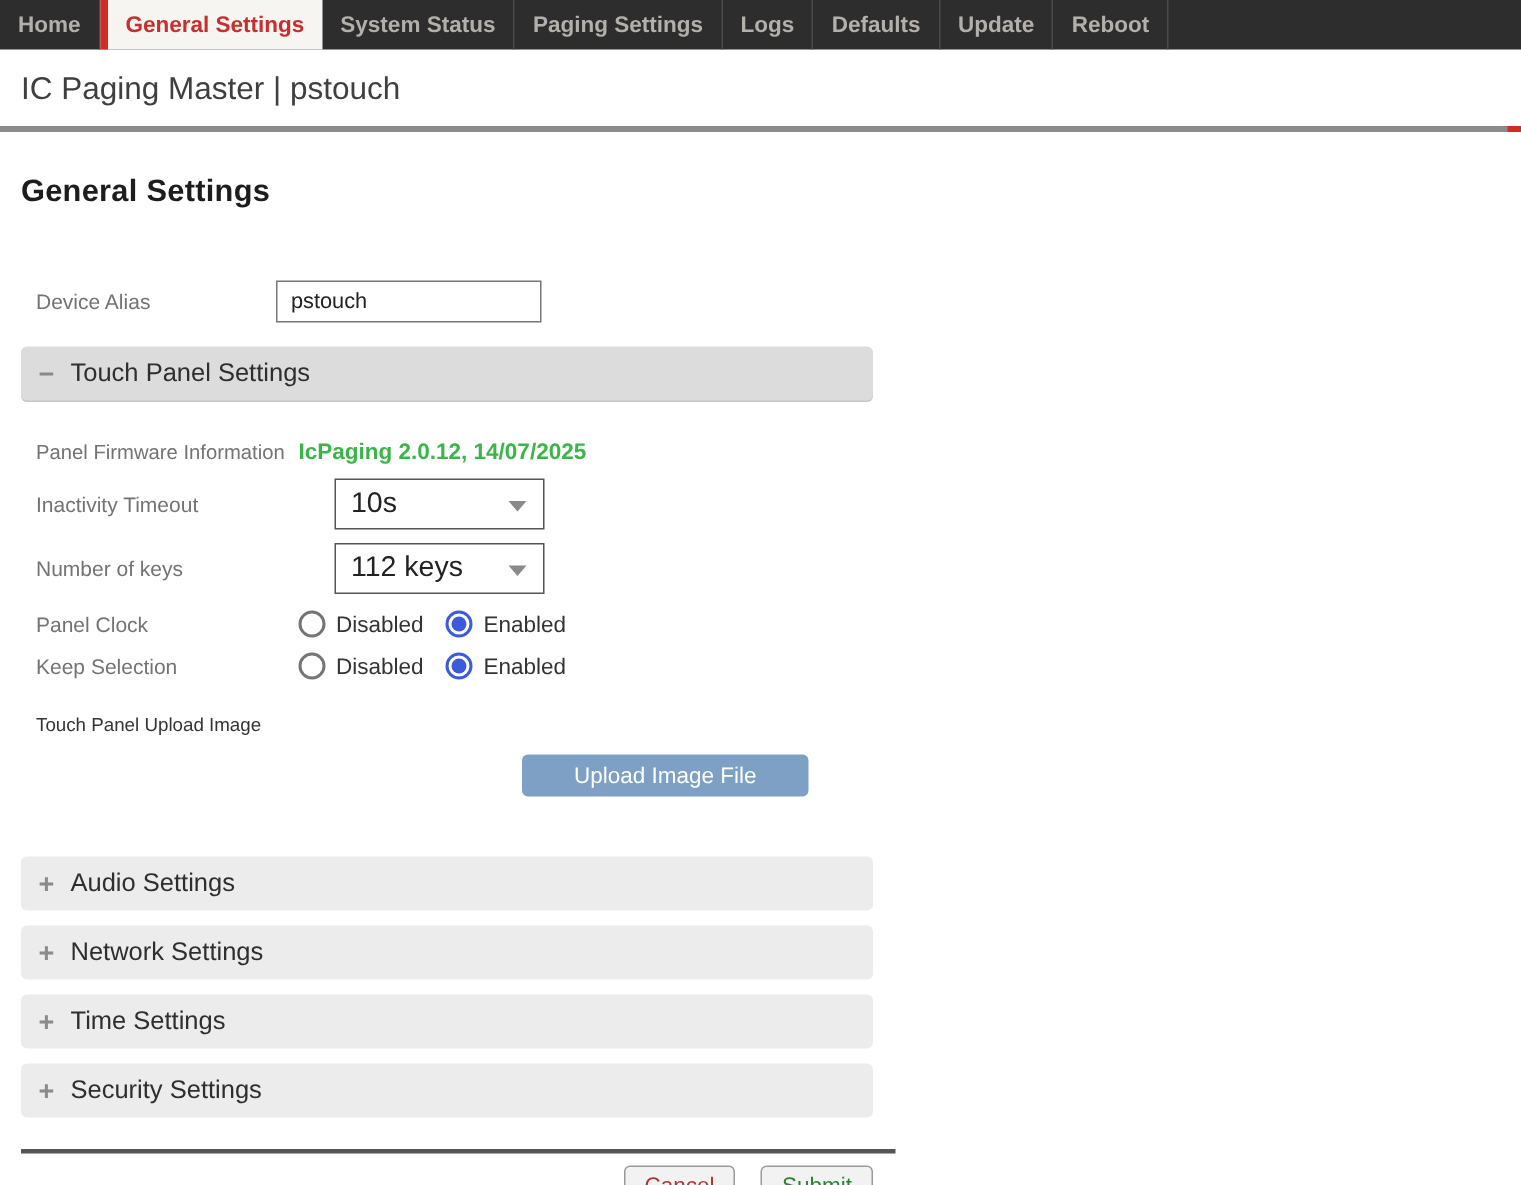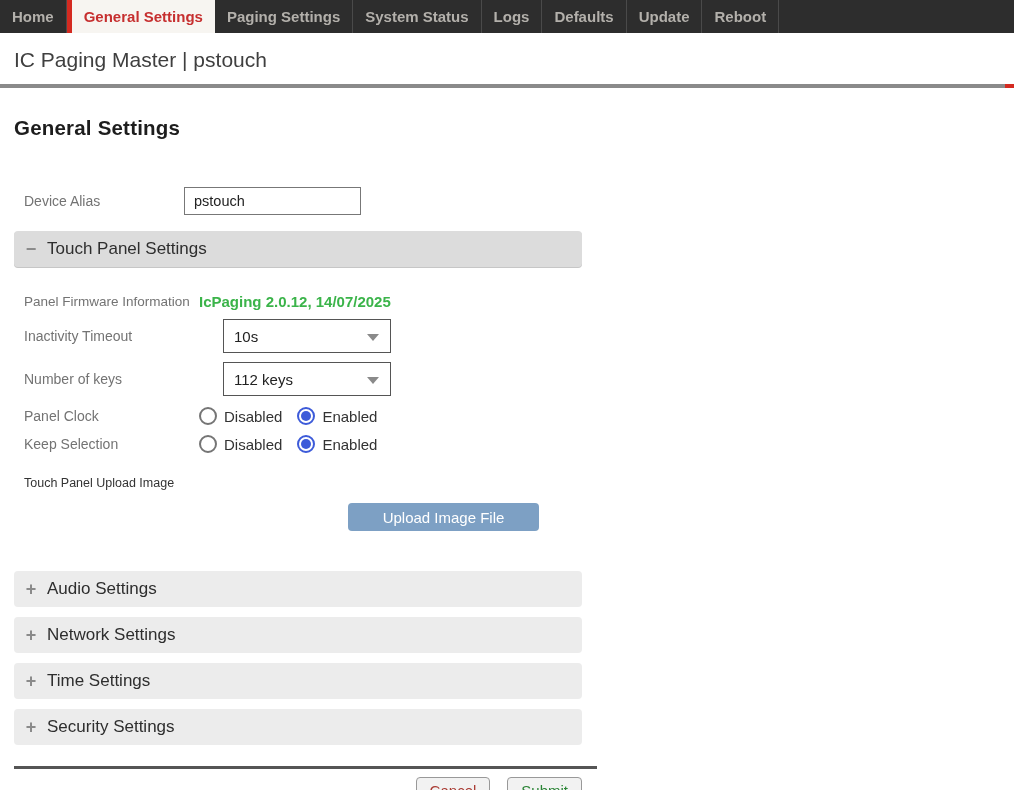--- a/index.html
+++ b/index.html
@@ -42,23 +42,23 @@
   .section-header.collapsed { background:#ececec; margin-bottom:10px; }
   .collapse-icon { color:#8a8a8a; font-size:18px; font-weight:700; width:14px;
                    text-align:center; margin-right:9px; line-height:1; }
   .section-title { font-size:17px; color:#2e2e2e; }
 
   .fw-row { margin-top:26px; }
   .fw-row .lbl { font-size:13.5px; }
   .fw-value { font-size:15px; font-weight:700; color:var(--firmware-green,#3bb44a); }
 
   .select-row { margin-top:9px;gap:24px; }
-  .select { position:relative; width:168px; height:34px; border:1px solid #555;
+  .select { position:relative; width:140px; height:34px; border:1px solid #555;
             background:#fff; display:flex; align-items:center; padding-left:10px;
-            font-size:15px; color:#222; cursor:pointer; }
+            font-size:19px; color:#222; cursor:pointer; }
   .select .caret { position:absolute; right:11px; top:14px; width:0; height:0;
                    border-left:6px solid transparent; border-right:6px solid transparent;
                    border-top:7px solid #8a8a8a; }
 
   .radio-row { margin-top:10px; min-height:20px;align-items:center; }
   .radio-row + .radio-row { margin-top:8px; }
   .radio { width:18px; height:18px; border-radius:50%; border:2px solid #757575;
            background:#fff; flex:0 0 auto; cursor:pointer; }
   .radio.checked { position:relative; border-color:var(--radio-blue,#3d5bd9); }
   .radio.checked::after { content:""; position:absolute; inset:2px; border-radius:50%;
@@ -81,22 +81,22 @@
          font-family:"Liberation Sans", sans-serif; }
   .btn-cancel { color:var(--cancel-red,#a93a32); }
   .btn-submit { color:var(--submit-green,#2a8435); }
 </style>
 </head>
 <body>
 
 <div class="nav">
   <div class="nav-tab">Home</div>
   <div class="nav-tab active">General Settings</div>
+  <div class="nav-tab">System Status</div>
   <div class="nav-tab">Paging Settings</div>
-  <div class="nav-tab">System Status</div>
   <div class="nav-tab">Logs</div>
   <div class="nav-tab">Defaults</div>
   <div class="nav-tab">Update</div>
   <div class="nav-tab">Reboot</div>
 </div>
 
 <div class="app-header">
   <div class="app-title">IC Paging Master | pstouch</div>
 </div>
 <div class="header-divider">

